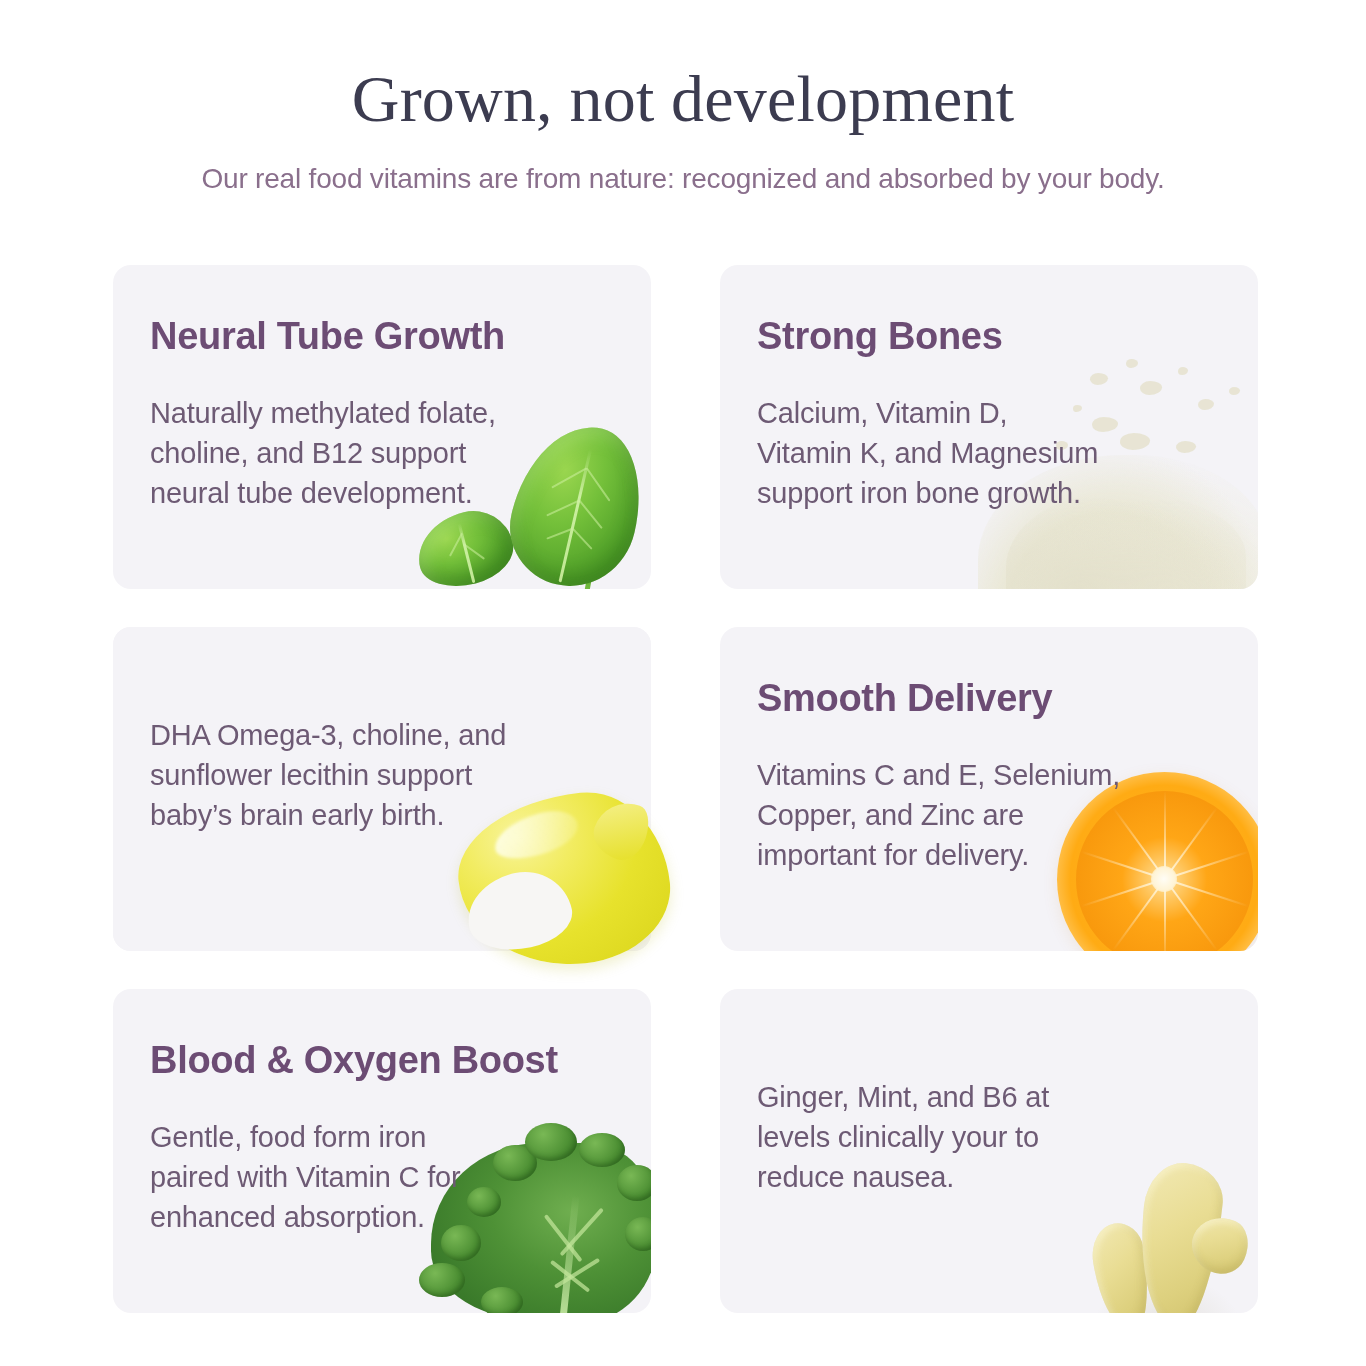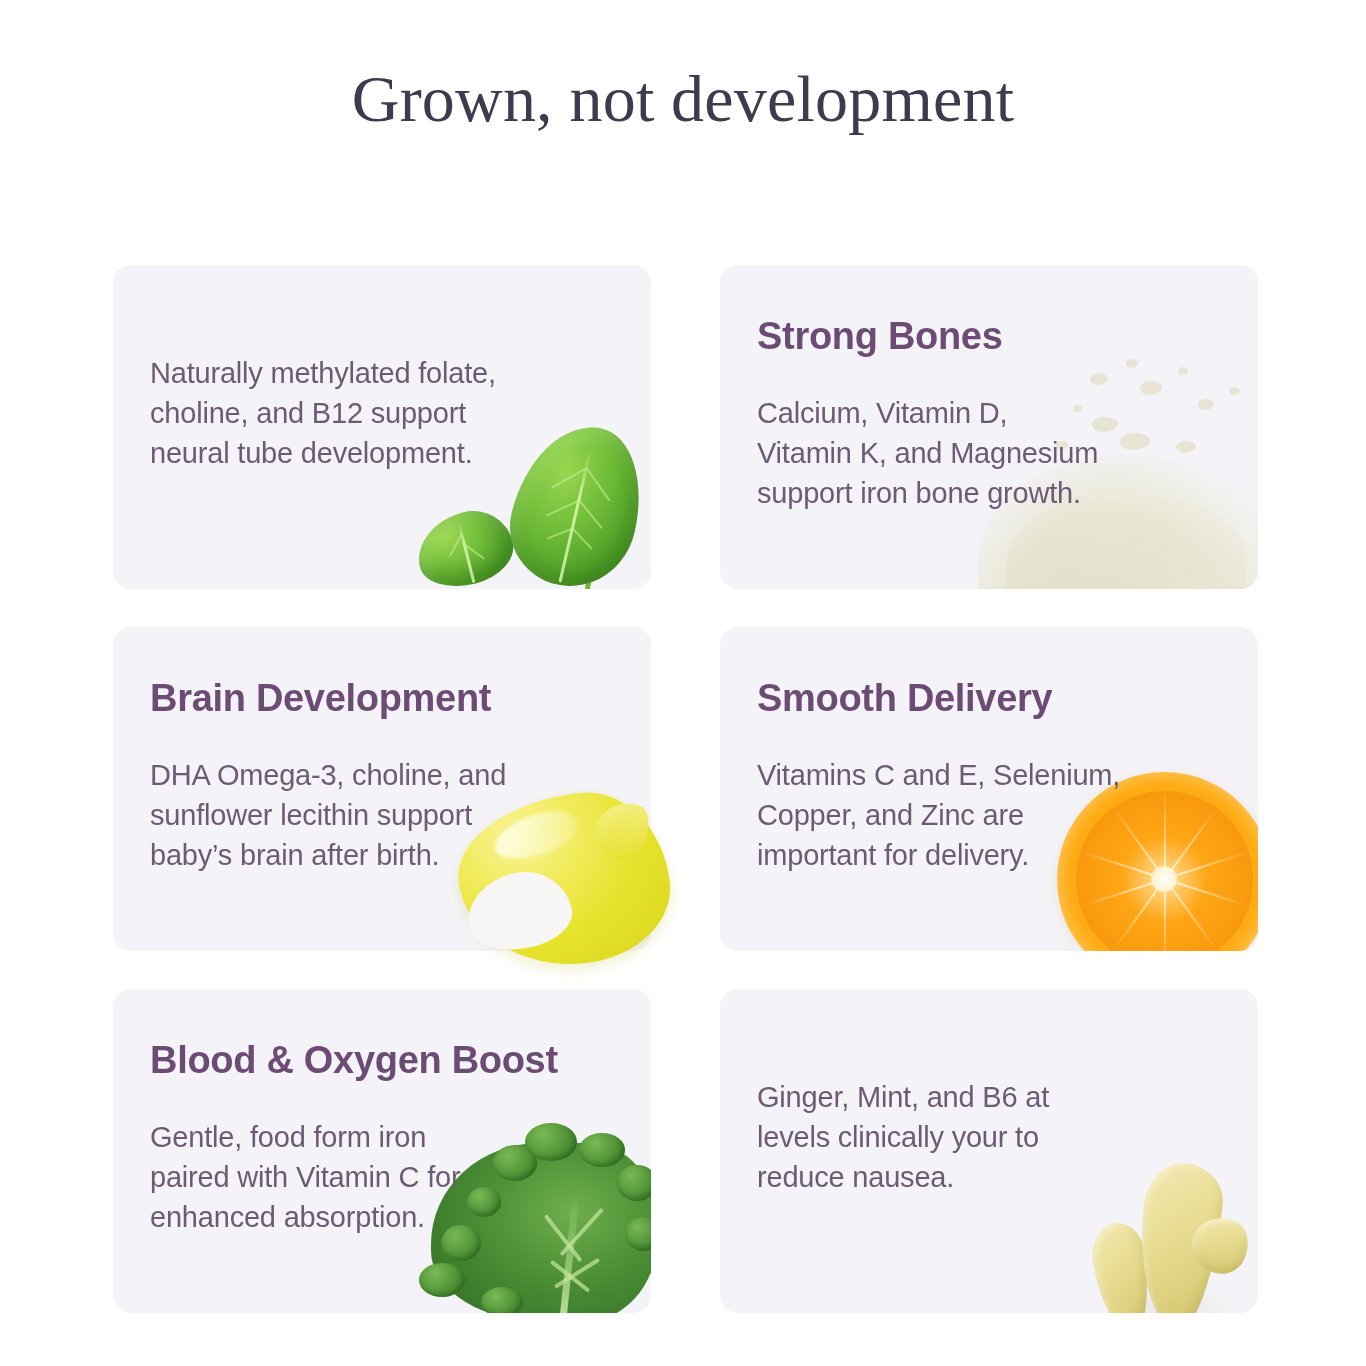--- a/index.html
+++ b/index.html
@@ -293,25 +293,27 @@
     border-radius: 50%;
   }
 </style>
 </head>
 <body>
 
 <div id="page">
 
   <div class="header">
     <h1 class="page-title">Grown, not development</h1>
+    <p class="page-subtitle">Our real food vitamins are from nature:  recognized and absorbed by your body.</p>
   </div>
 
   <div class="card-grid">
 
     <div class="card">
+      <div class="card-heading">Neural Tube Growth</div>
       <div class="card-body">Naturally methylated folate,
 choline, and B12 support
 neural tube development.</div>
       <div class="card-art art-spinach">
         <div class="stem"></div>
         <div class="leaf leaf-small">
           <div class="vein vein-main"></div>
           <div class="vein vein-s" style="left:50%;top:28%;height:26px;transform:rotate(42deg)"></div>
           <div class="vein vein-s" style="left:50%;top:44%;height:24px;transform:rotate(-40deg)"></div>
         </div>
@@ -344,24 +346,23 @@
         <div class="speck" style="right:44px;top:70px;width:16px;height:11px"></div>
         <div class="speck" style="right:18px;top:58px;width:11px;height:8px"></div>
         <div class="speck" style="right:108px;top:104px;width:30px;height:17px"></div>
         <div class="speck" style="right:62px;top:112px;width:20px;height:12px"></div>
         <div class="speck" style="right:190px;top:112px;width:12px;height:9px"></div>
       </div>
     </div>
 
     <div class="card bleed">
       <div class="card-bg" style="position:absolute;inset:0;background:#f4f3f7;z-index:0"></div>
-      <div class="card-heading">Brain Development</div>
       <div class="card-body">DHA Omega-3, choline, and
 sunflower lecithin support
-baby’s brain after birth.</div>
+baby’s brain early birth.</div>
       <div class="card-art art-oil">
         <div class="oil-main"></div>
         <div class="oil-tip"></div>
         <div class="oil-notch"></div>
         <div class="oil-hi"></div>
       </div>
     </div>
 
     <div class="card">
       <div class="card-heading">Smooth Delivery</div>

